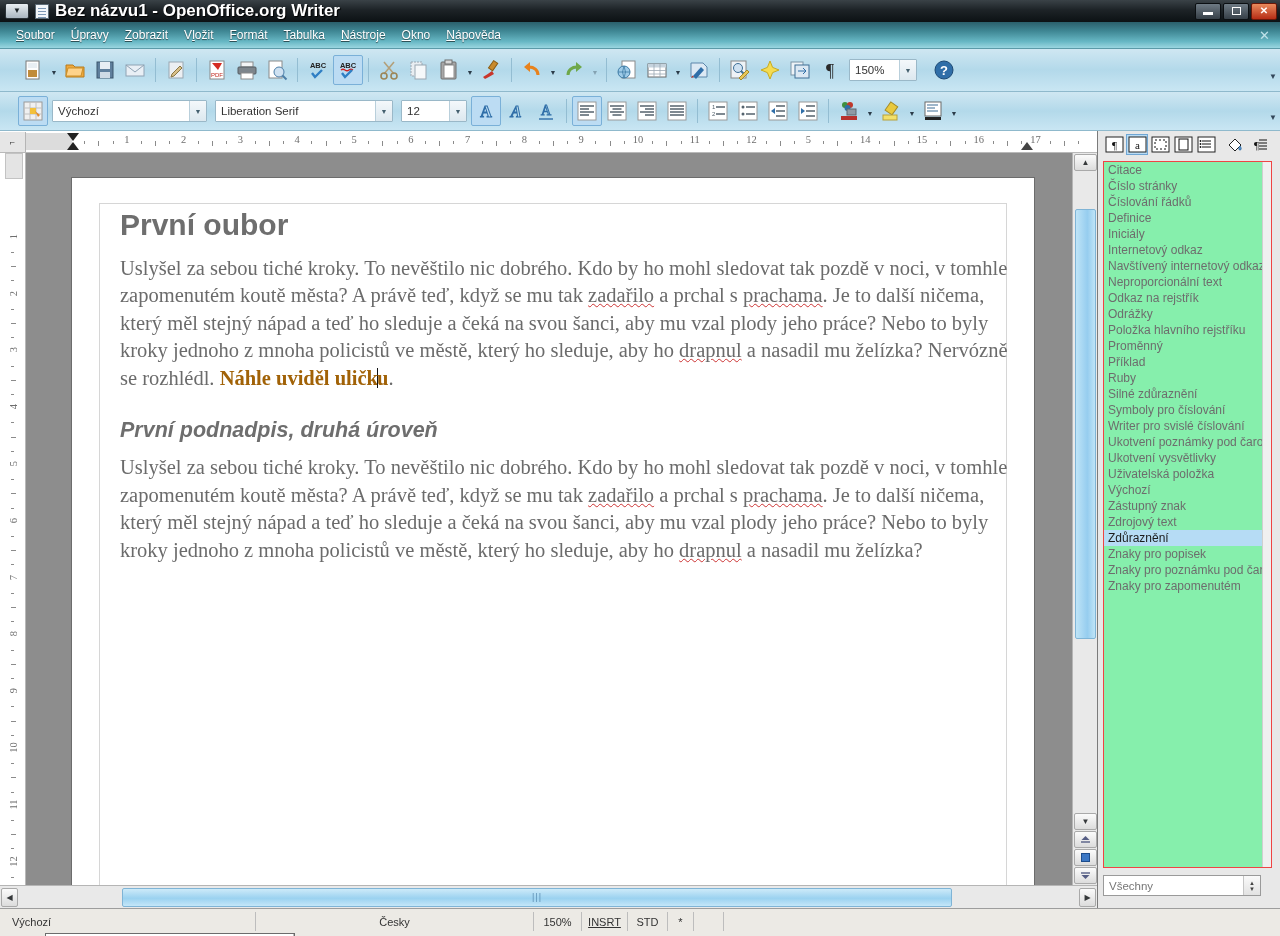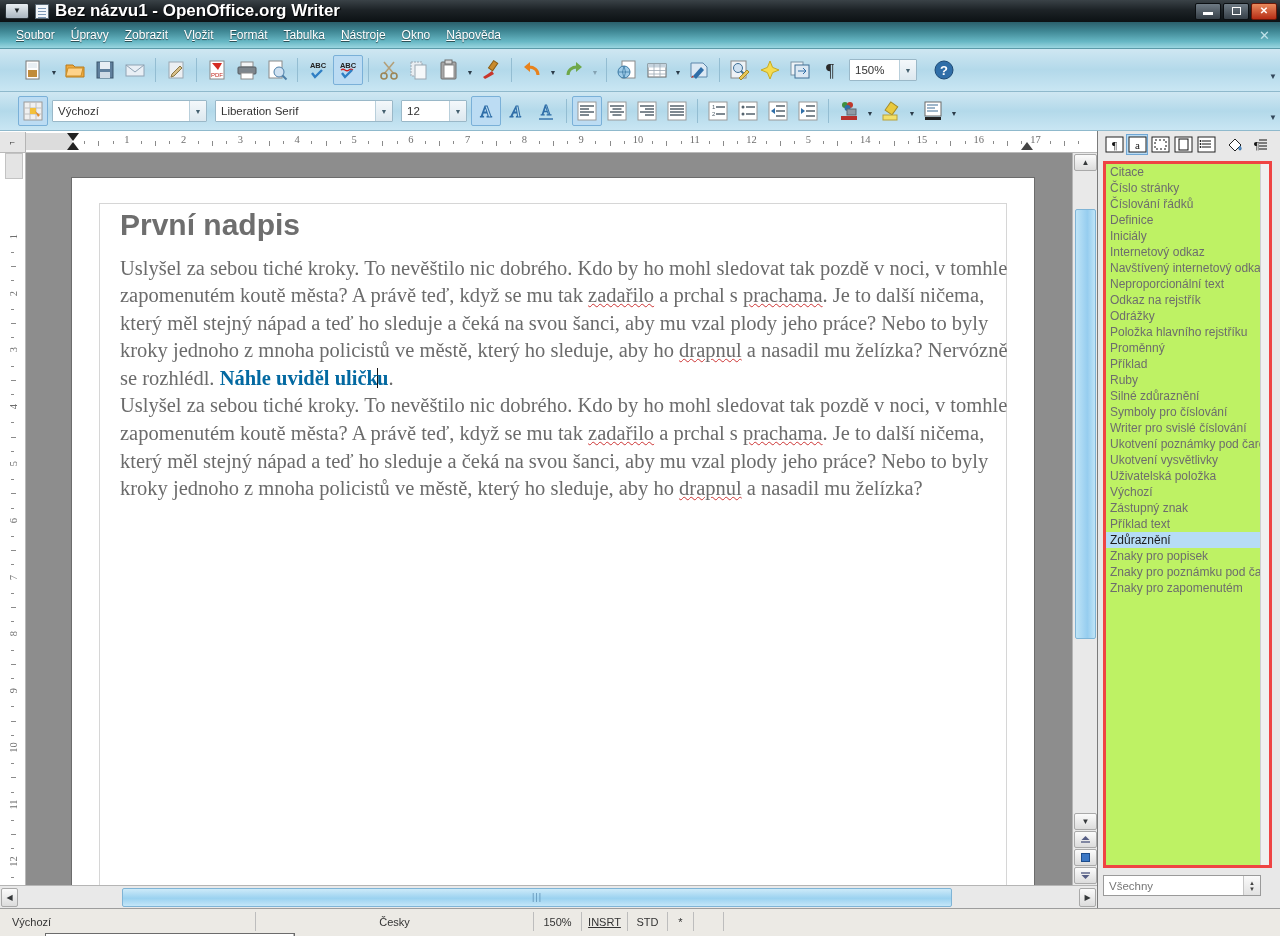--- a/index.html
+++ b/index.html
@@ -163,21 +163,21 @@
   .h2 {
     font-family: "Liberation Sans", sans-serif; font-size: 21.5px; font-weight: bold;
     font-style: italic; color: #6e6e6e; margin: 26px 0 10px 0; line-height: 1.2;
   }
   .para {
     font-family: "Liberation Serif", serif; font-size: 20.5px; color: #6b6b6b;
     line-height: 27.6px; margin: 0; text-align: left;
   }
   .sq { text-decoration: underline; text-decoration-style: wavy;
         text-decoration-color: #c33; text-decoration-thickness: 1px; }
-  .emph { color: #0369a1; font-weight: bold; }
+  .emph { color: #a16207; font-weight: bold; }
   .caret { display:inline-block; width:1px; height:20px; background:#111;
            vertical-align:-3px; margin:0 -1px; }
   .text-frame-border { position:absolute; left:27px; top:25px; width:908px; height:718px; border:1px solid #d6d6d6; }
 
   
   .vscroll {
     position: absolute; left: 1072px; top: 153px; width: 25px; height: 732px;
     background: #e9e9e9; border-left: 1px solid #b5b5b5;
   }
   .sb-btn {
@@ -223,21 +223,21 @@
     height: 24px; display: flex; align-items: center; gap: 1px; padding: 2px 2px 0 5px;
     background: #e8e8e8;
   }
   .sp-tool {
     width: 22px; height: 21px; display: flex; align-items: center; justify-content: center;
     border: 1px solid transparent; flex: none;
   }
   .sp-tool.active { background: #b9dcf5; border: 1px solid #6fa6d4; }
   .sp-list {
     position: absolute; left: 5px; top: 30px; right: 8px; bottom: 40px;
-    background: #bef264; border: 3px solid #ef4444; overflow: hidden;
+    background: #86efac; border: 1px solid #ef4444; overflow: hidden;
   }
   .sp-item {
     font-size: 12px; color: #6d6d6d; padding: 1px 2px 1px 4px; white-space: nowrap;
     line-height: 14px;
   }
   .sp-item.selected { background: #b6dcf5; color: #1c1c1c; }
   .sp-scroll {
     position: absolute; right: 0; top: 0; width: 9px; bottom: 0; background: #f0f0f0;
     border-left: 1px solid #cfcfcf;
   }
@@ -782,22 +782,23 @@
       <div class="vr-num" style="top: 702.6px;">12</div>
       <div class="vr-tick" style="top: 723.8px; width: 3px;"></div>
       <div class="vr-tick" style="top: 738px; width: 5px;"></div>
       <div class="vr-tick" style="top: 752.2px; width: 3px;"></div>
     </div>
 
   <div class="workspace">
     <div class="page">
       <div class="text-frame-border"></div>
       <div class="doc-body">
-        <div class="h1">První nadpis</div>
+        <div class="h1">První oubor</div>
         <p class="para" id="para1"><span>Uslyšel za sebou tiché kroky. To nevěštilo nic dobrého. Kdo by ho mohl sledovat tak pozdě v noci, v tomhle zapomenutém koutě města? A právě teď, když se mu tak </span><span class="sq">zadařilo</span><span> a prchal s </span><span class="sq">prachama</span><span>. Je to další ničema, který měl stejný nápad a teď ho sleduje a čeká na svou šanci, aby mu vzal plody jeho práce? Nebo to byly kroky jednoho z mnoha policistů ve městě, který ho sleduje, aby ho </span><span class="sq">drapnul</span><span> a nasadil mu želízka? Nervózně se rozhlédl. </span><span class="emph">Náhle uviděl uličk</span><span class="caret"></span><span class="emph">u</span><span>.</span></p>
+        <div class="h2">První podnadpis, druhá úroveň</div>
         <p class="para" id="para2"><span>Uslyšel za sebou tiché kroky. To nevěštilo nic dobrého. Kdo by ho mohl sledovat tak pozdě v noci, v tomhle zapomenutém koutě města? A právě teď, když se mu tak </span><span class="sq">zadařilo</span><span> a prchal s </span><span class="sq">prachama</span><span>. Je to další ničema, který měl stejný nápad a teď ho sleduje a čeká na svou šanci, aby mu vzal plody jeho práce? Nebo to byly kroky jednoho z mnoha policistů ve městě, který ho sleduje, aby ho </span><span class="sq">drapnul</span><span> a nasadil mu želízka?</span></p>
       </div>
     </div>
   </div>
 
   <div class="vscroll">
     <div class="sb-btn">▲</div>
     <div class="vthumb"></div>
     <div class="vscroll-bottom">
       <div class="sb-btn">▼</div>
@@ -892,21 +893,21 @@
         <div class="sp-item">Příklad</div>
         <div class="sp-item">Ruby</div>
         <div class="sp-item">Silné zdůraznění</div>
         <div class="sp-item">Symboly pro číslování</div>
         <div class="sp-item">Writer pro svislé číslování</div>
         <div class="sp-item">Ukotvení poznámky pod čarou</div>
         <div class="sp-item">Ukotvení vysvětlivky</div>
         <div class="sp-item">Uživatelská položka</div>
         <div class="sp-item">Výchozí</div>
         <div class="sp-item">Zástupný znak</div>
-        <div class="sp-item">Příklad text</div>
+        <div class="sp-item">Zdrojový text</div>
         <div class="sp-item selected">Zdůraznění</div>
         <div class="sp-item">Znaky pro popisek</div>
         <div class="sp-item">Znaky pro poznámku pod čarou</div>
         <div class="sp-item">Znaky pro zapomenutém</div>
         <div class="sp-scroll"></div>
     </div>
 
     <div class="sp-filter">
       <div class="txt">Všechny</div>
       <div class="spin">

